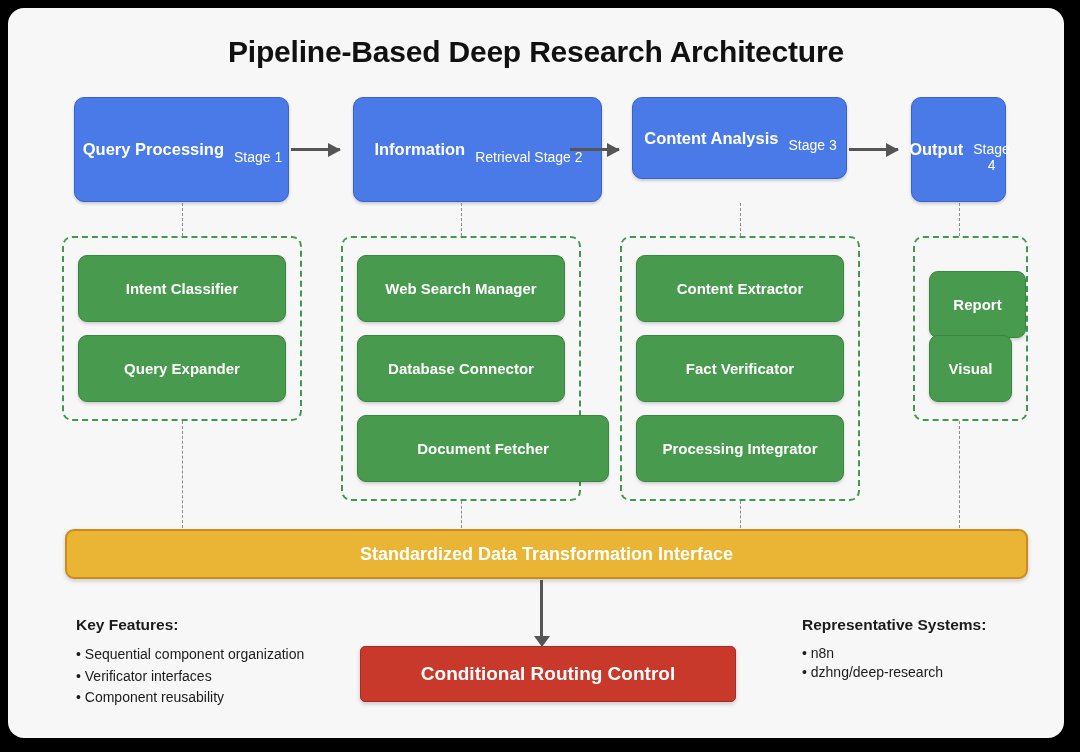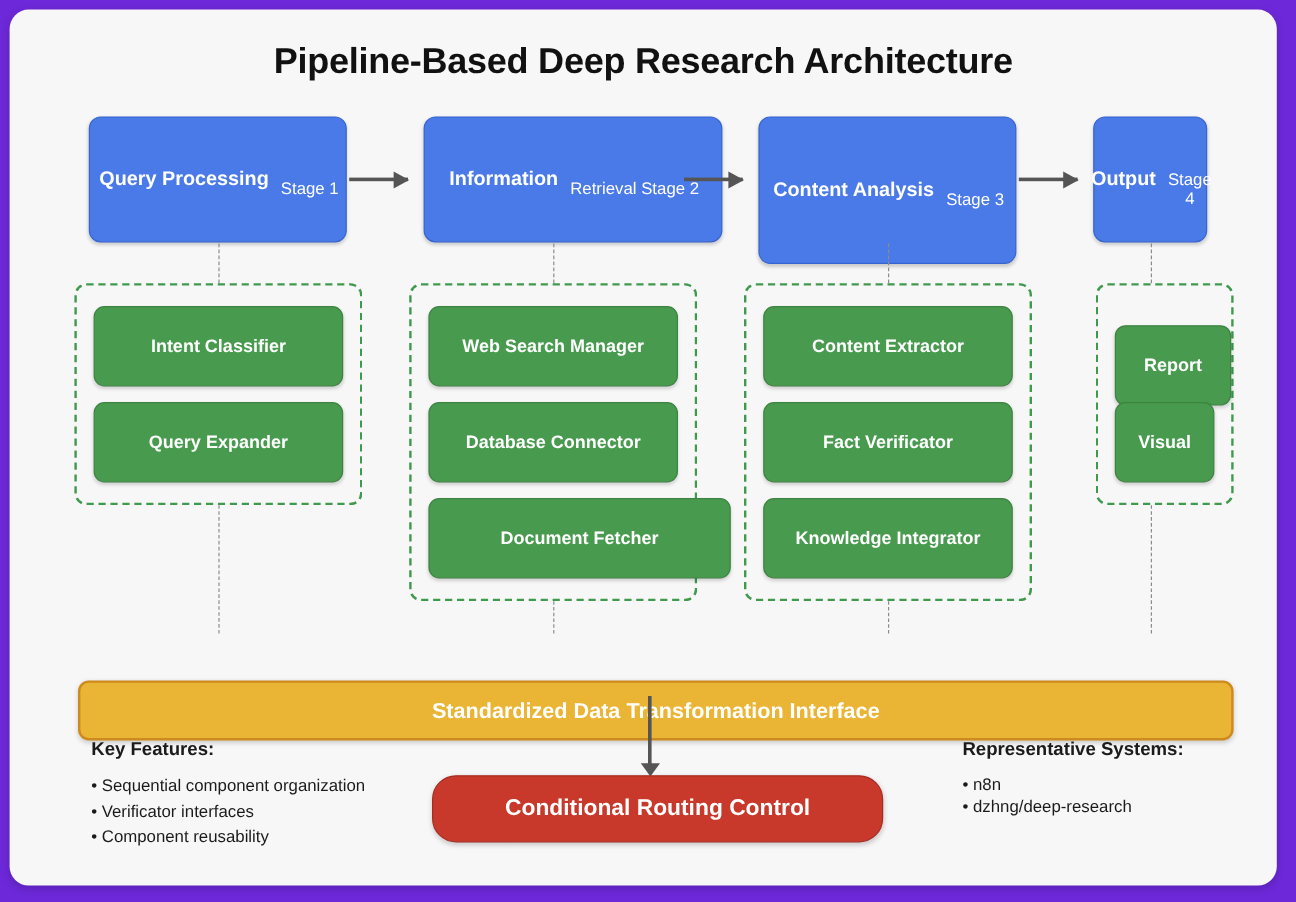--- a/index.html
+++ b/index.html
@@ -7,21 +7,21 @@
     margin: 0;
     padding: 0;
     background: #e9e9e9;
     font-family: "Liberation Sans", sans-serif;
   }
   #root {
     position: relative;
     width: 1080px;
     height: 752px;
     overflow: hidden;
-    background: #6d28d9;
+    background: #000000;
   }
   .card {
     position: absolute;
     left: 8px;
     top: 8px;
     width: 1056px;
     height: 730px;
     background: #f7f7f7;
     border-radius: 16px;
     box-shadow: 0 2px 7px rgba(0,0,0,0.16);
@@ -152,21 +152,21 @@
     border-left: 8px solid transparent;
     border-right: 8px solid transparent;
     border-top: 11px solid #555555;
   }
 
   
   .control-box {
     position: absolute;
     background: #c8392b;
     border: 1.5px solid #a82c21;
-    border-radius: 20px;
+    border-radius: 5px;
     box-shadow: 0 2px 4px rgba(0,0,0,0.2);
     color: #ffffff;
     font-size: 19px;
     font-weight: bold;
     display: flex;
     align-items: center;
     justify-content: center;
     box-sizing: border-box;
   }
 
@@ -199,21 +199,21 @@
     <div class="stage" style="left:66px; top:89px; width:215px; height:105px;">
       <div class="s-title">Query Processing</div>
       <div class="s-sub">Stage 1</div>
     </div>
 
     <div class="stage" style="left:345px; top:89px; width:249px; height:105px;">
       <div class="s-title">Information</div>
       <div class="s-sub">Retrieval Stage 2</div>
     </div>
 
-    <div class="stage" style="left:624px; top:89px; width:215px; height:123px;">
+    <div class="stage" style="left:624px; top:89px; width:215px; height:82px;">
       <div class="s-title">Content Analysis</div>
       <div class="s-sub">Stage 3</div>
     </div>
 
     <div class="stage" style="left:903px; top:89px; width:95px; height:105px;">
       <div class="s-title">Output</div>
       <div class="s-sub">Stage 4</div>
     </div>
 
     <div class="arrow" style="left:283px; top:140px; width:49px;"></div>
@@ -230,32 +230,32 @@
     <div class="comp" style="left:70px; top:327px; width:208px; height:67px;">Query Expander</div>
 
     <div class="group" style="left:333px; top:228px; width:240px; height:265px;"></div>
     <div class="comp" style="left:349px; top:247px; width:208px; height:67px;">Web Search Manager</div>
     <div class="comp" style="left:349px; top:327px; width:208px; height:67px;">Database Connector</div>
     <div class="comp" style="left:349px; top:407px; width:252px; height:67px;">Document Fetcher</div>
 
     <div class="group" style="left:612px; top:228px; width:240px; height:265px;"></div>
     <div class="comp" style="left:628px; top:247px; width:208px; height:67px;">Content Extractor</div>
     <div class="comp" style="left:628px; top:327px; width:208px; height:67px;">Fact Verificator</div>
-    <div class="comp" style="left:628px; top:407px; width:208px; height:67px;">Knowledge Integrator</div>
+    <div class="comp" style="left:628px; top:407px; width:208px; height:67px;">Processing Integrator</div>
 
     <div class="group" style="left:905px; top:228px; width:115px; height:185px;"></div>
     <div class="comp" style="left:921px; top:263px; width:97px; height:67px;">Report</div>
     <div class="comp" style="left:921px; top:327px; width:83px; height:67px;">Visual</div>
 
     <div class="vdash" style="left:174px; top:413px; height:107px;"></div>
     <div class="vdash" style="left:453px; top:493px; height:27px;"></div>
     <div class="vdash" style="left:732px; top:493px; height:27px;"></div>
     <div class="vdash" style="left:951px; top:413px; height:107px;"></div>
 
-    <div class="interface-bar" style="left:57px; top:521px; width:963px; height:50px;margin-top:38px;">Standardized Data Transformation Interface</div>
+    <div class="interface-bar" style="left:57px; top:521px; width:963px; height:50px;">Standardized Data Transformation Interface</div>
 
     <div class="down-arrow" style="left:532px; top:572px; height:58px;"></div>
 
     <div class="control-box" style="left:352px; top:638px; width:376px; height:56px;">Conditional Routing Control</div>
 
     <div class="note" style="left:68px; top:608px; width:280px;">
       <div class="note-heading">Key Features:</div>
       <div class="note-item">• Sequential component organization</div>
       <div class="note-item">• Verificator interfaces</div>
       <div class="note-item">• Component reusability</div>

